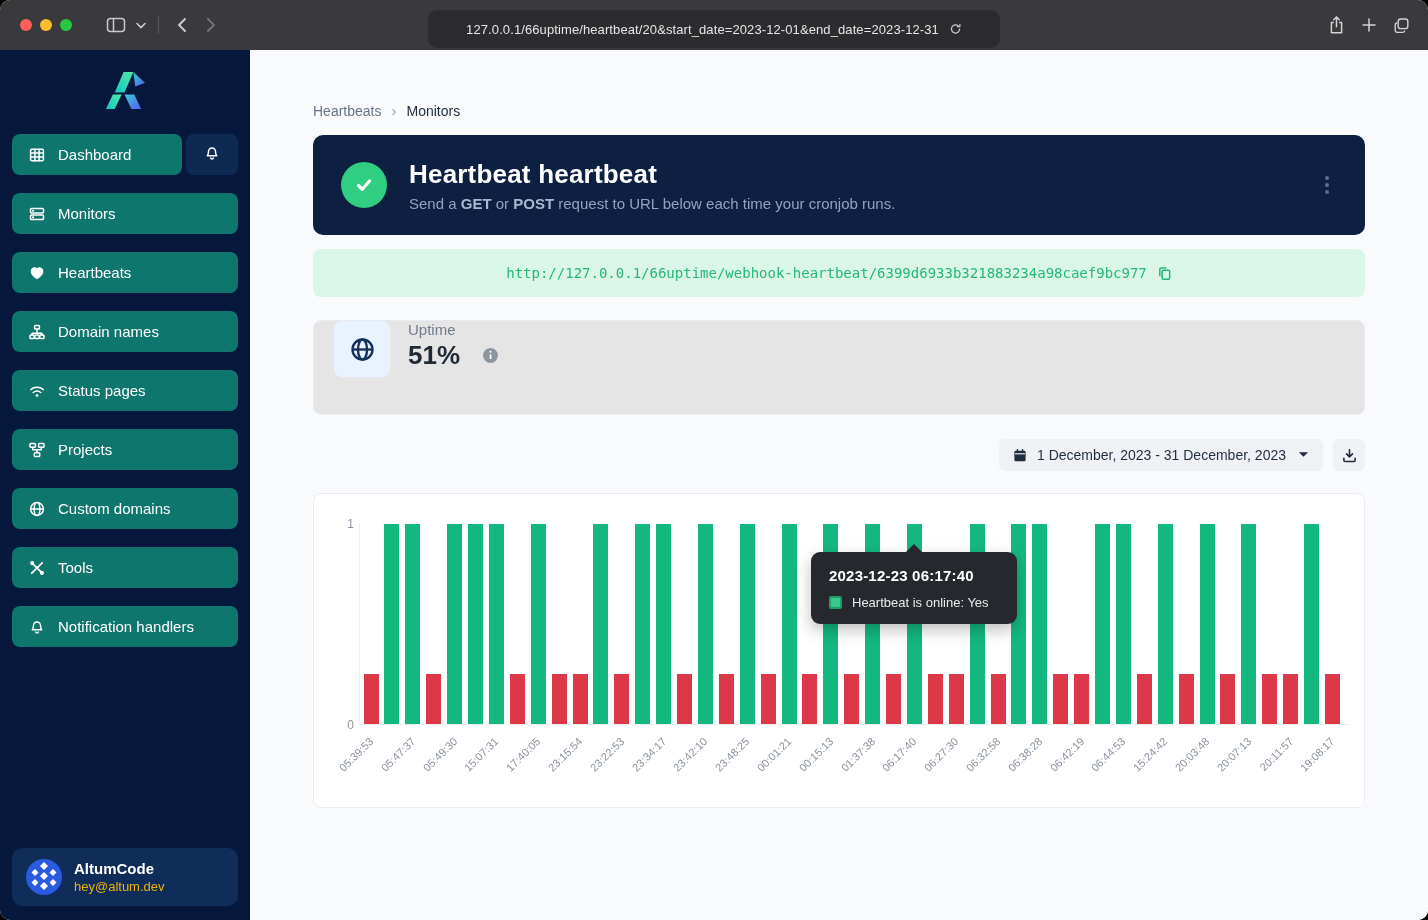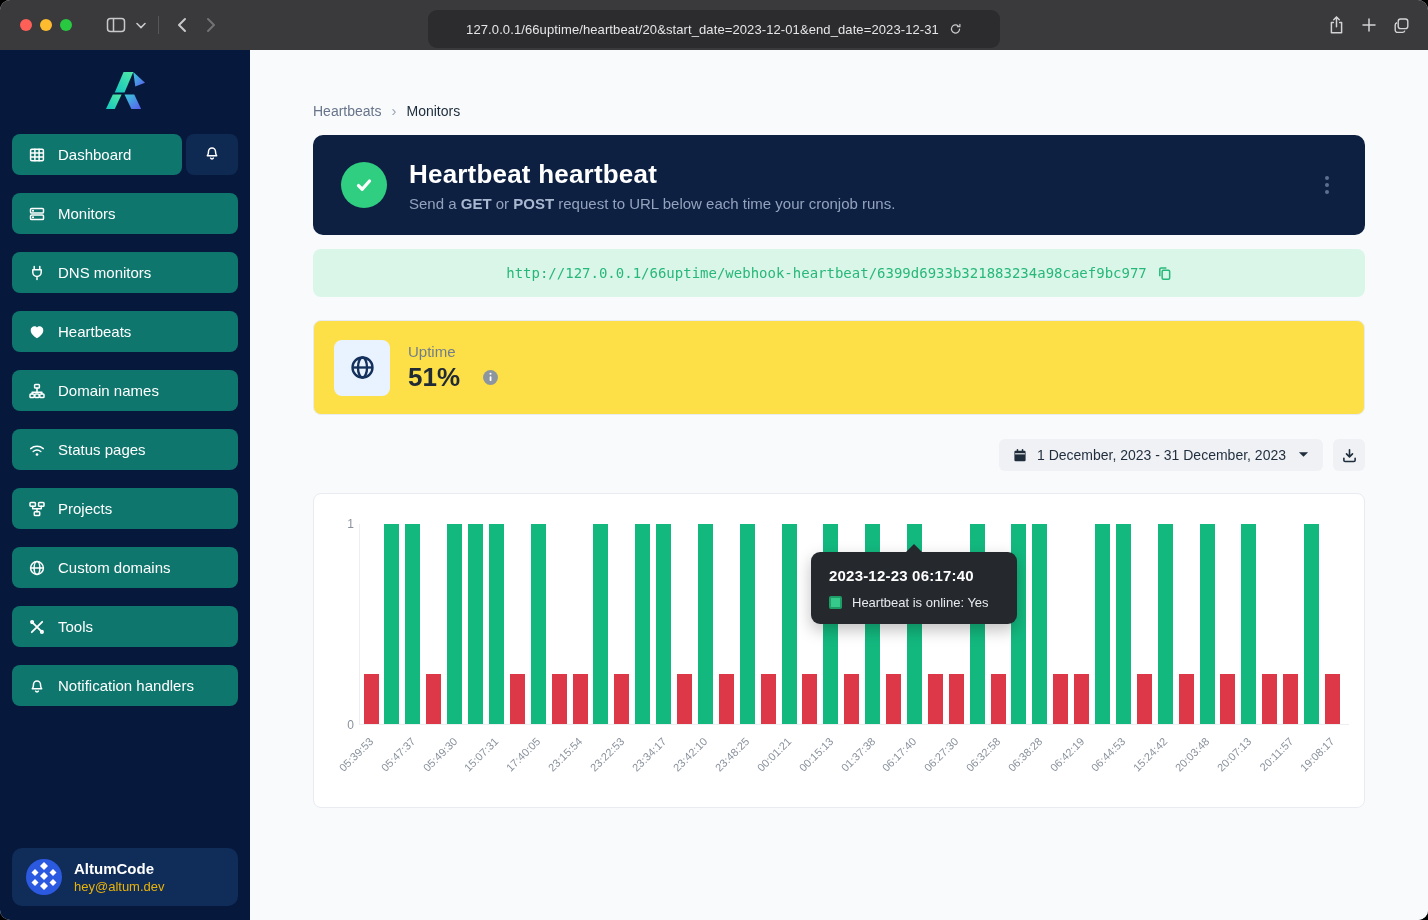--- a/index.html
+++ b/index.html
@@ -54,21 +54,21 @@
   .kebab { display:flex; flex-direction:column; gap:3px; padding:6px; cursor:pointer; }
   .kebab span { width:4px; height:4px; border-radius:50%; background:#5c6f93; }
 
   
   .webhook { margin-top:14px; height:48px; background:#d9f6e8; border-radius:8px; display:flex; align-items:center; justify-content:center; gap:10px; }
   .webhook-url { font-family:"DejaVu Sans Mono", monospace; font-size:14px; color:#27b879; }
   .copy-btn { color:#27b879; display:flex; cursor:pointer; }
 
   
   .stats { display:flex; gap:30px; margin-top:23px; }
-  .stat-card { flex:1; background:#fde047; border:1px solid #e8ecf1; border-radius:8px; height:95px; display:flex; align-items:center; padding:0 20px; }
+  .stat-card { flex:1; background:#e5e5e5; border:1px solid #e8ecf1; border-radius:8px; height:95px; display:flex; align-items:flex-start; padding:0 20px; }
   .stat-iconbox { width:56px; height:56px; border-radius:8px; background:#e9f2ff; display:flex; align-items:center; justify-content:center; color:#14305c; }
   .stat-meta { margin-left:18px; }
   .stat-label { color:#717d8c; font-size:15px; }
   .stat-value-row { display:flex; align-items:center; gap:22px; margin-top:2px; }
   .stat-value { color:#212b36; font-size:26px; font-weight:700; }
   .x-circle { width:27px; height:27px; border-radius:50%; background:#14305c; display:flex; align-items:center; justify-content:center; }
 
   
   .date-row { display:flex; justify-content:flex-end; align-items:center; gap:10px; margin-top:24px; }
   .date-btn { height:32px; background:#eff1f4; border-radius:6px; display:flex; align-items:center; gap:10px; padding:0 14px; font-size:14px; color:#1f2d3d; cursor:pointer; }
@@ -202,30 +202,20 @@
             <div class="nav-row">
               <div class="nav-item">
                 <span class="ic">
                   <svg width="16" height="16" viewBox="0 0 16 16" fill="none" stroke="currentColor" stroke-width="1.5" stroke-linecap="round" stroke-linejoin="round">
                     <rect x="1.5" y="2.4" width="13" height="4.7" rx="1.2"></rect>
                     <rect x="1.5" y="8.9" width="13" height="4.7" rx="1.2"></rect>
                     <path d="M4 4.75h.01M4 11.25h.01" stroke-width="2.2"></path>
                   </svg>
                 </span>
                 <span>Monitors</span>
-              </div>
-            </div>
-            <div class="nav-row">
-              <div class="nav-item">
-                <span class="ic">
-                  <svg width="16" height="16" viewBox="0 0 16 16" fill="none" stroke="currentColor" stroke-width="1.5" stroke-linecap="round" stroke-linejoin="round">
-                    <path d="M5.2 1.4v3.3M10.8 1.4v3.3M3.8 4.7h8.4v2.5a4.2 4.2 0 0 1-8.4 0zM8 11.4v3.2"></path>
-                  </svg>
-                </span>
-                <span>DNS monitors</span>
               </div>
             </div>
             <div class="nav-row">
               <div class="nav-item">
                 <span class="ic">
                   <svg width="16" height="16" viewBox="0 0 16 16" fill="none" stroke="currentColor" stroke-width="1.5" stroke-linecap="round" stroke-linejoin="round">
                     <path fill="currentColor" stroke="none" d="M8 14.3C4.8 12.2 1.7 9.6 1.7 6.2c0-2.2 1.7-3.9 3.8-3.9 1 0 2 .5 2.5 1.3.5-.8 1.5-1.3 2.5-1.3 2.1 0 3.8 1.7 3.8 3.9 0 3.4-3.1 6-6.3 8.1z"></path>
                   </svg>
                 </span>
                 <span>Heartbeats</span>

